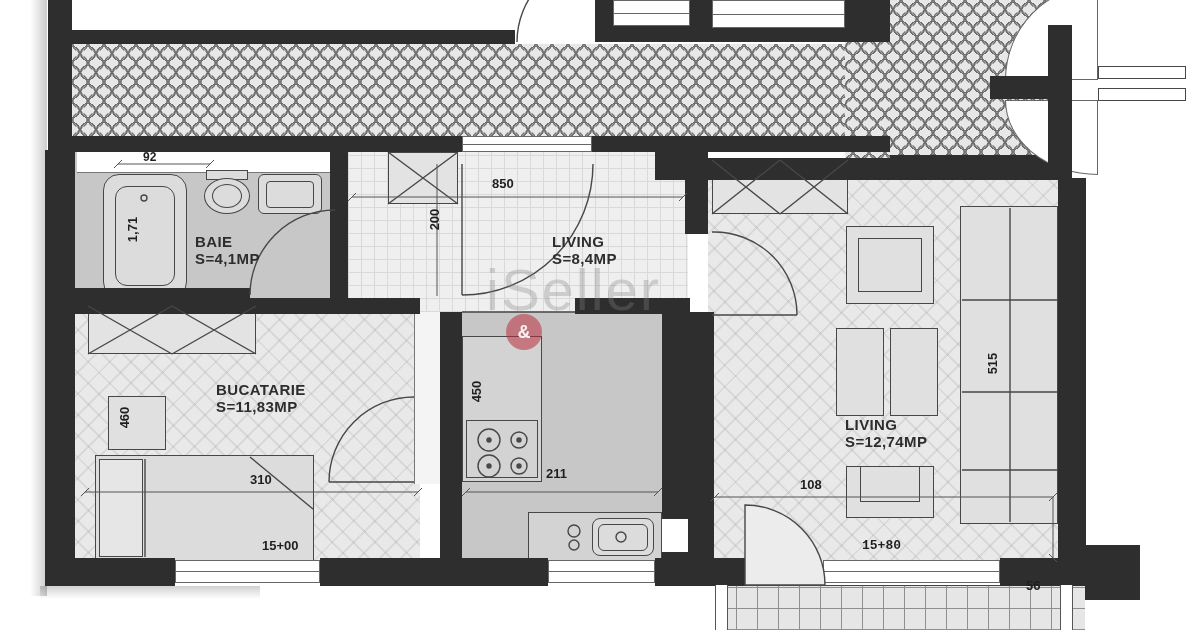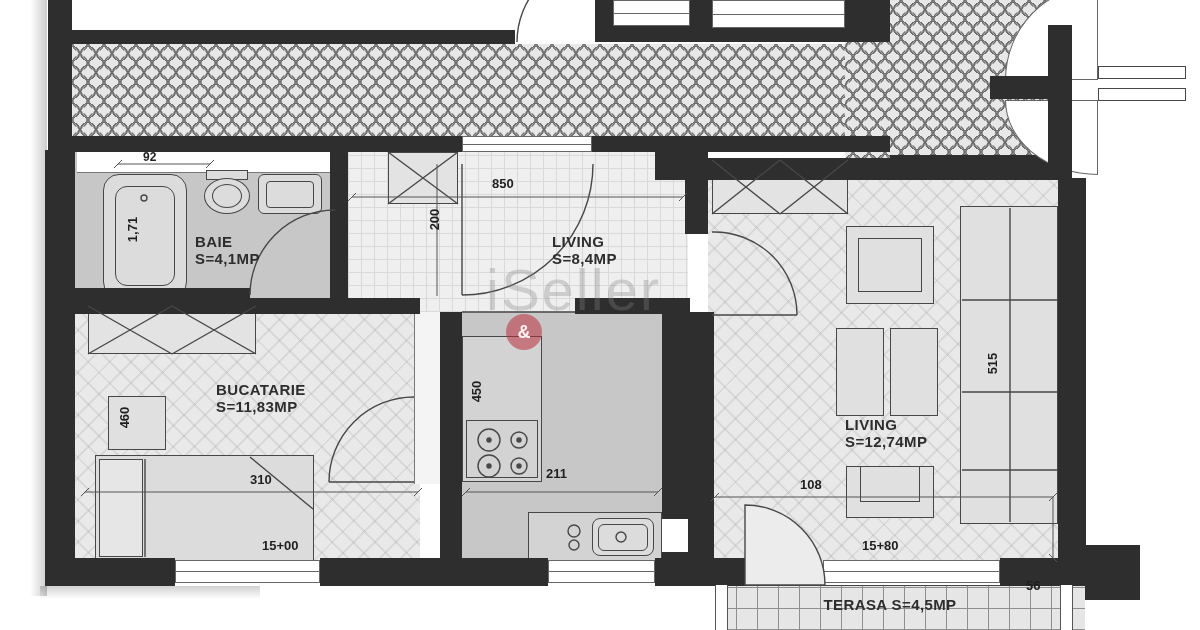--- a/index.html
+++ b/index.html
@@ -179,34 +179,33 @@
     <div>S=8,4MP</div>
   </div>
   <div class="lbl" style="left:216px;top:381px;">
     <div>BUCATARIE</div>
     <div>S=11,83MP</div>
   </div>
   <div class="lbl" style="left:845px;top:416px;">
     <div>LIVING</div>
     <div>S=12,74MP</div>
   </div>
-  <div class="lbl" style="left:770px;top:596px;width:240px;text-align:center;">TERASA S=4,5MP</div>
 
   <div class="dim" style="left:143px;top:150px;font-size:12px;">92</div>
   <div class="dim rot" style="left:112px;top:222px;width:40px;text-align:center;">1,71</div>
   <div class="dim" style="left:492px;top:176px;">850</div>
   <div class="dim rot" style="left:414px;top:212px;width:40px;text-align:center;">200</div>
   <div class="dim rot" style="left:104px;top:410px;width:40px;text-align:center;">460</div>
   <div class="dim" style="left:250px;top:472px;">310</div>
   <div class="dim rot" style="left:456px;top:384px;width:40px;text-align:center;">450</div>
   <div class="dim" style="left:546px;top:466px;">211</div>
   <div class="dim" style="left:800px;top:477px;">108</div>
   <div class="dim rot" style="left:972px;top:356px;width:40px;text-align:center;">515</div>
   <div class="dim" style="left:262px;top:538px;">15+00</div>
-  <div class="dim" style="left:862px;top:538px;">15+80</div>
+  <div class="dim" style="left:862px;top:538px;font-family:Liberation Mono, monospace;">15+80</div>
   <div class="dim" style="left:1026px;top:578px;">56</div>
 
   <div class="abs" style="left:480px;top:244px;width:320px;height:110px;">
     <div style="position:absolute;left:6px;top:0;font-size:58px;font-weight:400;letter-spacing:2px;color:rgba(130,130,130,.32);margin-top:12px;">iSeller</div>
     <div style="position:absolute;left:26px;top:70px;width:36px;height:36px;border-radius:50%;background:rgba(185,45,60,.55);
                 display:flex;align-items:center;justify-content:center;">
       <span style="color:rgba(255,255,255,.9);font-size:18px;font-weight:700;">&amp;</span>
     </div>
   </div>
 

